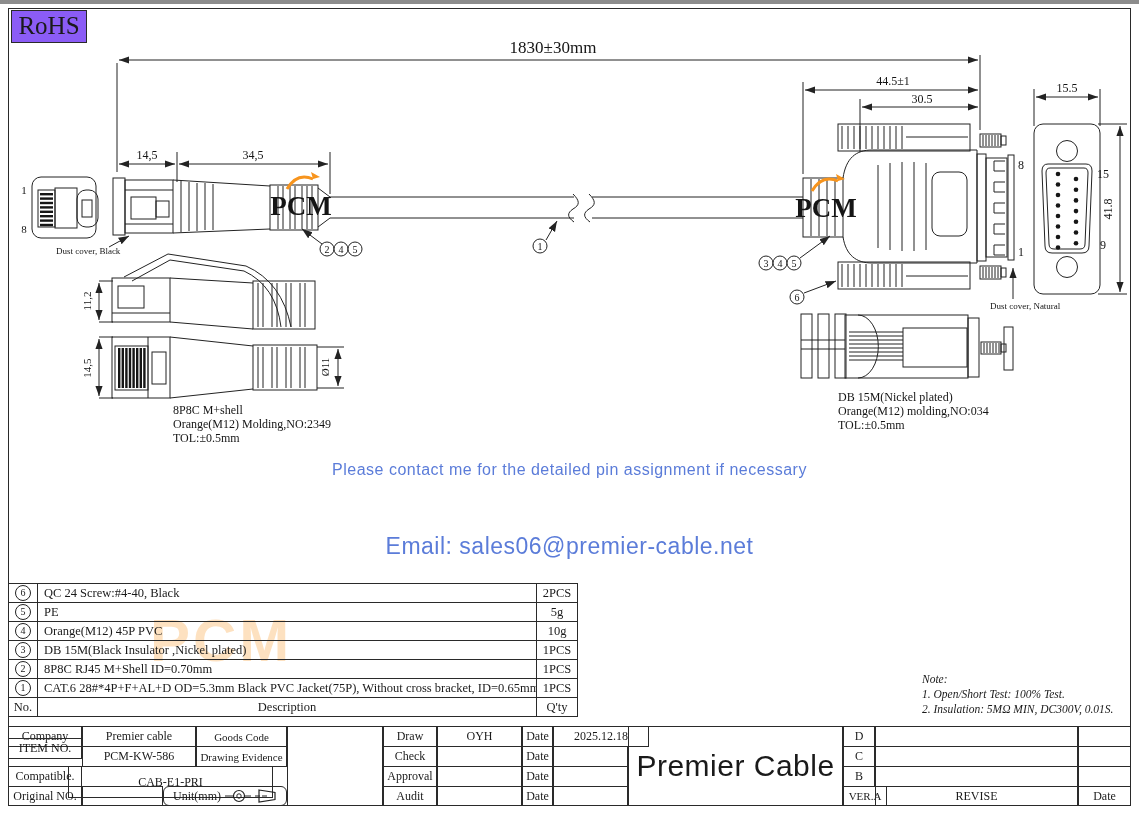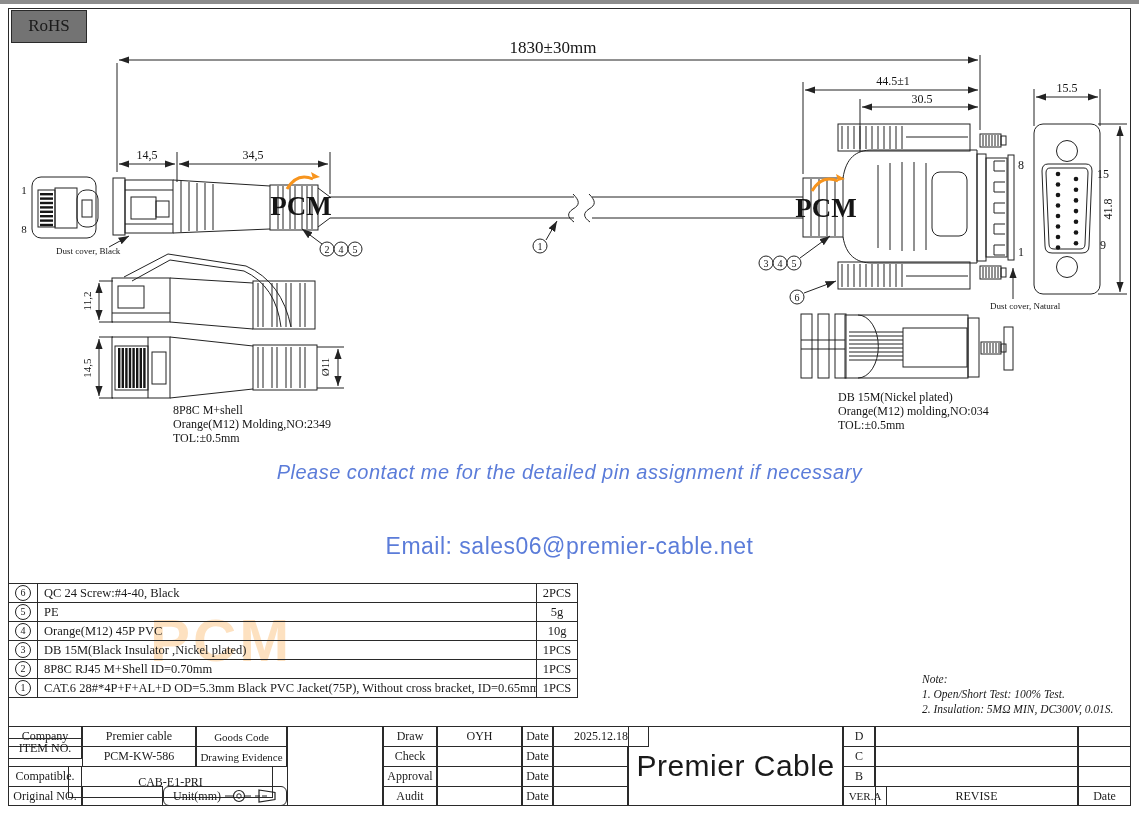--- a/index.html
+++ b/index.html
@@ -1,31 +1,31 @@
 <!DOCTYPE html>
 <html><head>
 <meta charset="utf-8">
 <style>
   html,body{margin:0;padding:0;background:#e8e8e8;}
   .screen{position:relative;width:1139px;height:817px;background:#ffffff;overflow:hidden;
           font-family:"Liberation Serif",serif;color:#1a1a1a;}
   .topbar{position:absolute;left:0;top:0;width:1139px;height:4px;background:#8c8c8c;}
   .sheet{position:absolute;left:8px;top:8px;width:1123px;height:798px;border:1.5px solid #2a2a2a;box-sizing:border-box;}
   .rohs{position:absolute;left:11px;top:10px;width:76px;height:33px;border:1.5px solid #2a2a2a;box-sizing:border-box;
-        background:#737373;font-size:17px;text-align:center;line-height:30px;}
+        background:#8b5cf6;font-size:25px;text-align:center;line-height:30px;}
   svg.draw{position:absolute;left:0;top:0;}
   svg text{font-family:"Liberation Serif",serif;fill:#151515;}
   .ln{stroke:#232323;stroke-width:1;fill:none;}
   .fl{fill:#161616;stroke:none;}
   .wh{fill:#ffffff;stroke:#232323;stroke-width:1;}
   .orange{fill:#F7941D;}
   .oln{stroke:#F7941D;stroke-width:3;fill:none;}
   .blue1,.blue2{position:absolute;left:30px;width:1079px;text-align:center;
         font-family:"Liberation Sans",sans-serif;color:#5b7cd9;letter-spacing:.5px;}
-  .blue1{top:461px;font-size:20px;font-style:italic;}
+  .blue1{top:461px;font-size:16px;}
   .blue2{top:533px;font-size:23px;}
   .wm{position:absolute;left:150px;top:606px;font-family:"Liberation Sans",sans-serif;font-weight:bold;
       font-size:60px;color:rgba(247,148,29,0.28);letter-spacing:3px;}
   .bom{position:absolute;left:8px;top:583px;}
   .bom table{border-collapse:collapse;table-layout:fixed;width:570px;}
   .bom td{border:1px solid #2a2a2a;height:18px;font-size:12.5px;padding:0 6px;overflow:hidden;white-space:nowrap;}
   .bom td.no{width:28px;text-align:center;padding:0;}
   .bom td.qty{width:40px;text-align:center;padding:0;}
   .bom td.c{text-align:center;}
   .circ{display:inline-block;width:14px;height:14px;border:1px solid #232323;border-radius:50%;
@@ -316,20 +316,25 @@
       <tr>
         <td class="no"><span class="circ">2</span></td>
         <td>8P8C RJ45 M+Shell ID=0.70mm</td>
         <td class="qty">1PCS</td>
       </tr>
       <tr>
         <td class="no"><span class="circ">1</span></td>
         <td>CAT.6 28#*4P+F+AL+D OD=5.3mm Black PVC Jacket(75P), Without cross bracket, ID=0.65mm</td>
         <td class="qty">1PCS</td>
       </tr>
+      <tr>
+        <td class="no">No.</td>
+        <td class="c">Description</td>
+        <td class="qty">Q'ty</td>
+      </tr>
     </tbody>
       </table>
   </div>
 
   <div class="note">
     <div>Note:</div>
     <div>1. Open/Short Test: 100% Test.</div>
     <div>2. Insulation: 5MΩ MIN, DC300V, 0.01S.</div>
   </div>
 

